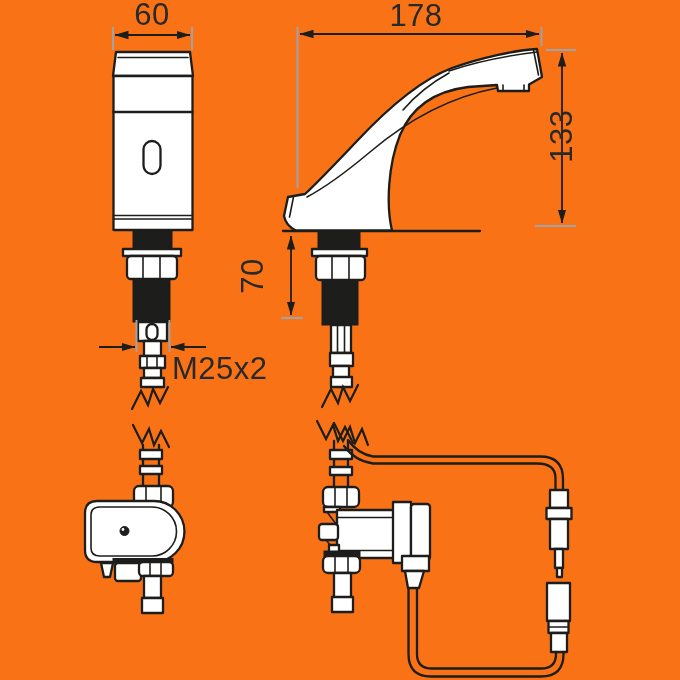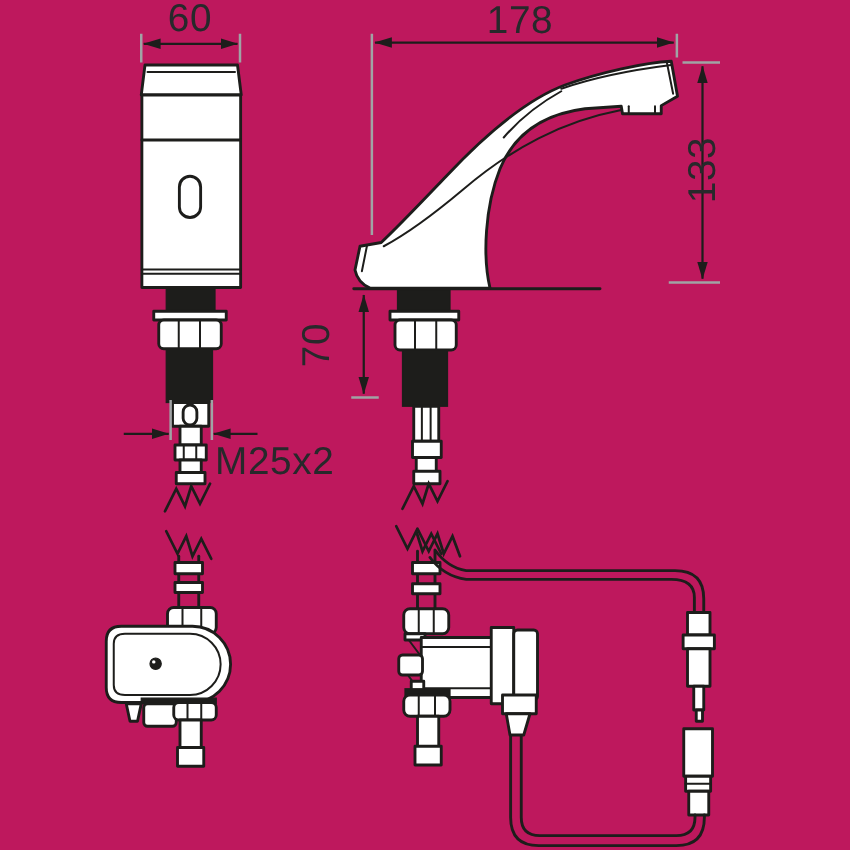--- a/index.html
+++ b/index.html
@@ -8,21 +8,21 @@
     background:#ffffff;
     width:680px;
     height:680px;
     overflow:hidden;
     font-family:"Liberation Sans", sans-serif;
   }
   .stage{
     position:relative;
     width:680px;
     height:680px;
-    background:#be185d;
+    background:#f97316;
   }
   svg{display:block}
   .outline{fill:#ffffff;stroke:#1d1d1b;stroke-width:2.3;stroke-linejoin:round;}
   .line{fill:none;stroke:#1d1d1b;stroke-width:2.3;stroke-linejoin:round;stroke-linecap:round;}
   .thin{fill:none;stroke:#1d1d1b;stroke-width:1.6;stroke-linecap:round;}
   .blackfill{fill:#1d1d1b;stroke:#1d1d1b;stroke-width:1;}
   .dimline{stroke:#1d1d1b;stroke-width:1.8;fill:none;}
   .extline{stroke:#a0a3a5;stroke-width:2;fill:none;}
   .brk{fill:none;stroke:#1d1d1b;stroke-width:2.2;stroke-linejoin:miter;stroke-linecap:round;}
   .dimtext{

